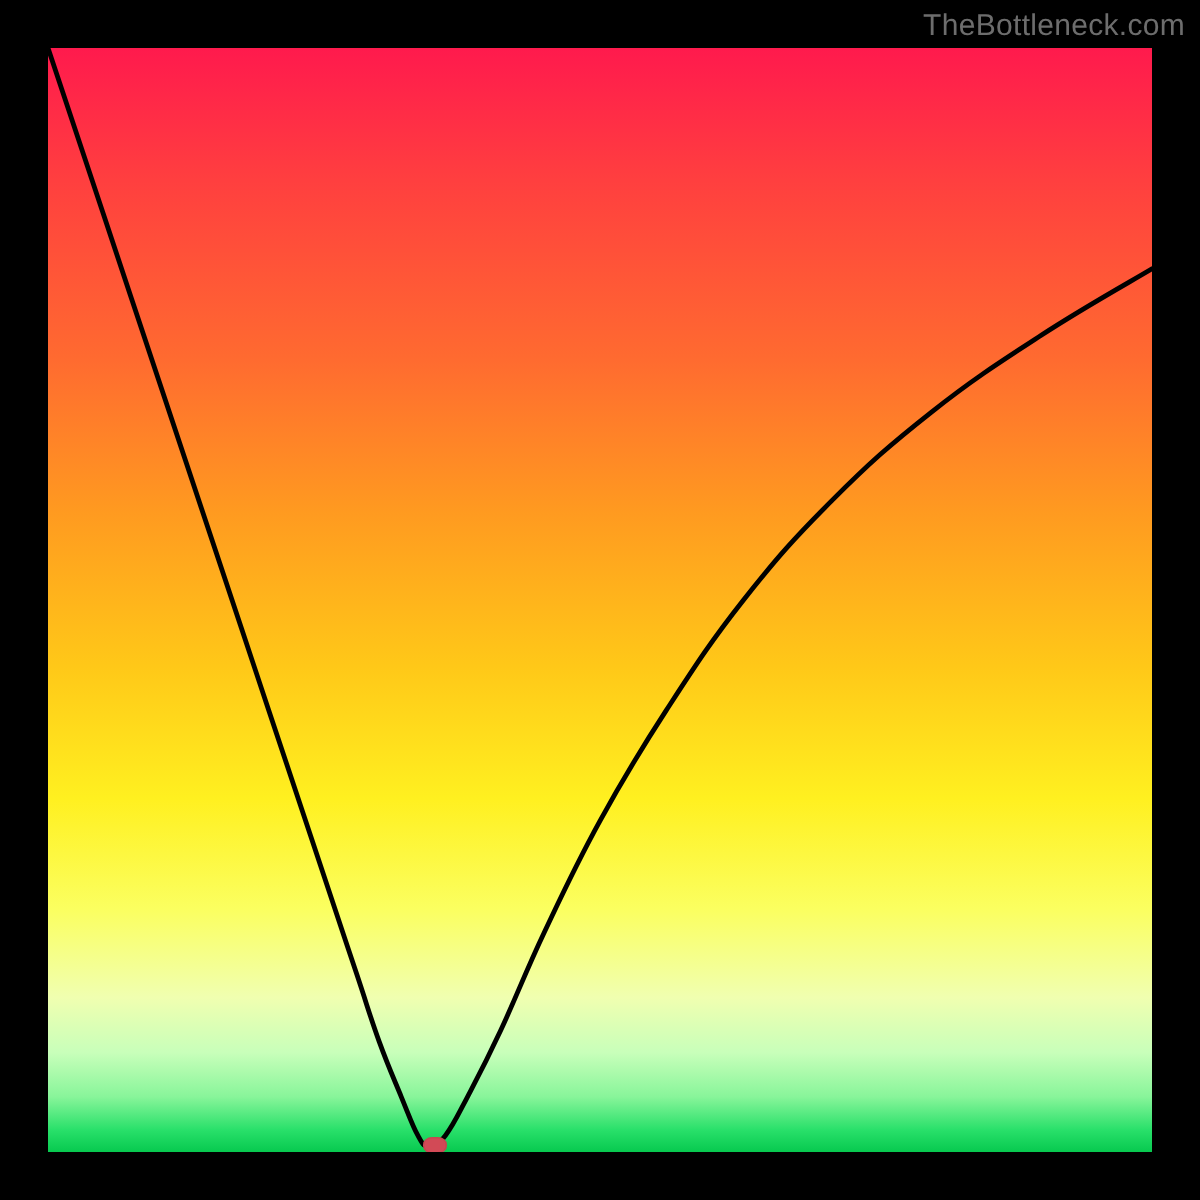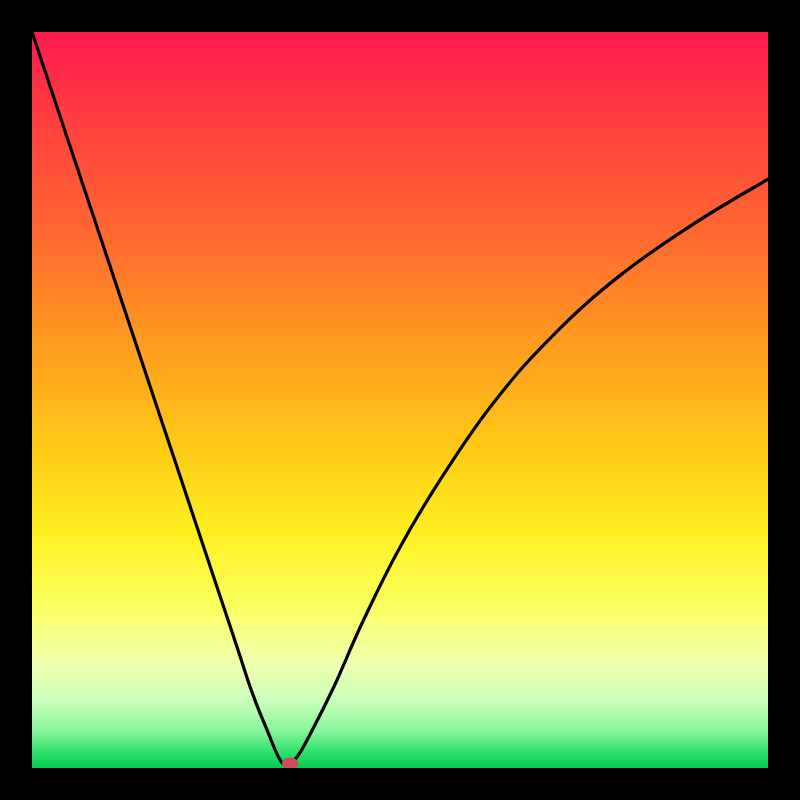--- a/index.html
+++ b/index.html
@@ -68,20 +68,21 @@
     height: 11px;
     border-radius: 6px / 5px;
     background: #d24a56;
     box-shadow: 0 0 0 1px rgba(0,0,0,0.05) inset;
   }
 </style>
 </head>
 <body>
 
 <div class="frame">
+  <div class="watermark">TheBottleneck.com</div>
   <div class="plot-area">
     <div class="gradient"></div>
     <svg class="curve" viewBox="0 0 736 736" preserveAspectRatio="none">
       <path id="curve-path" fill="none" stroke="#000000" stroke-width="3.2" stroke-linecap="round" stroke-linejoin="round" d="M 0.00 0.00 C 7.36 22.08, 22.08 66.24, 36.80 110.40 C 51.52 154.56, 58.88 176.64, 73.60 220.80 C 88.32 264.96, 95.68 287.04, 110.40 331.20 C 125.12 375.36, 132.48 397.44, 147.20 441.60 C 161.92 485.76, 172.22 516.67, 184.00 552.00 C 195.78 587.33, 198.72 596.16, 206.08 618.24 C 213.44 640.32, 214.91 646.21, 220.80 662.40 C 226.69 678.59, 230.37 686.69, 235.52 699.20 C 240.67 711.71, 242.88 718.34, 246.56 724.96 C 250.24 731.58, 250.24 732.32, 253.92 732.32 C 257.60 732.32, 259.81 731.58, 264.96 724.96 C 270.11 718.34, 272.32 713.18, 279.68 699.20 C 287.04 685.22, 291.46 677.12, 301.76 655.04 C 312.06 632.96, 317.95 616.77, 331.20 588.80 C 344.45 560.83, 351.81 544.64, 368.00 515.20 C 384.19 485.76, 393.02 471.04, 412.16 441.60 C 431.30 412.16, 441.60 395.97, 463.68 368.00 C 485.76 340.03, 497.54 326.78, 522.56 301.76 C 547.58 276.74, 560.83 264.96, 588.80 242.88 C 616.77 220.80, 632.96 210.50, 662.40 191.36 C 691.84 172.22, 721.28 156.03, 736.00 147.20"></path>
     </svg>
     <div id="marker" class="marker" style="left: 249.6px; top: 726.32px; background: rgb(210, 74, 86);"></div>
   </div>
 </div>
 
 </body></html>

